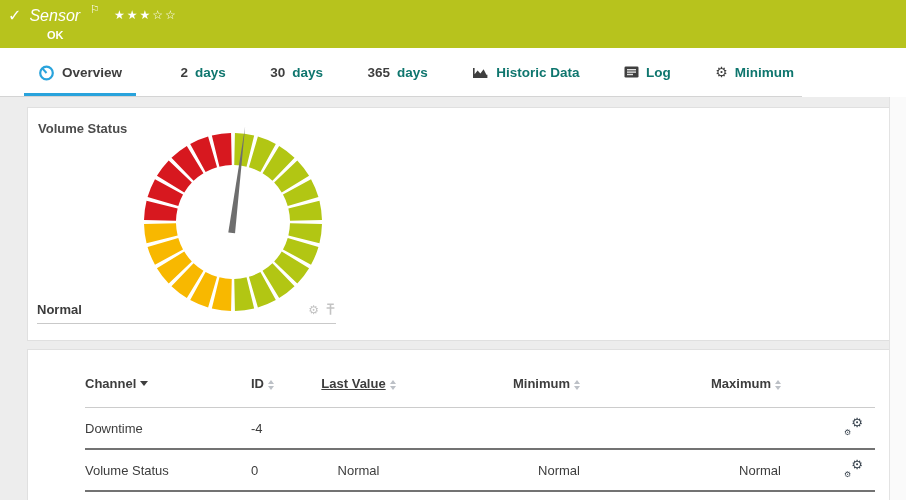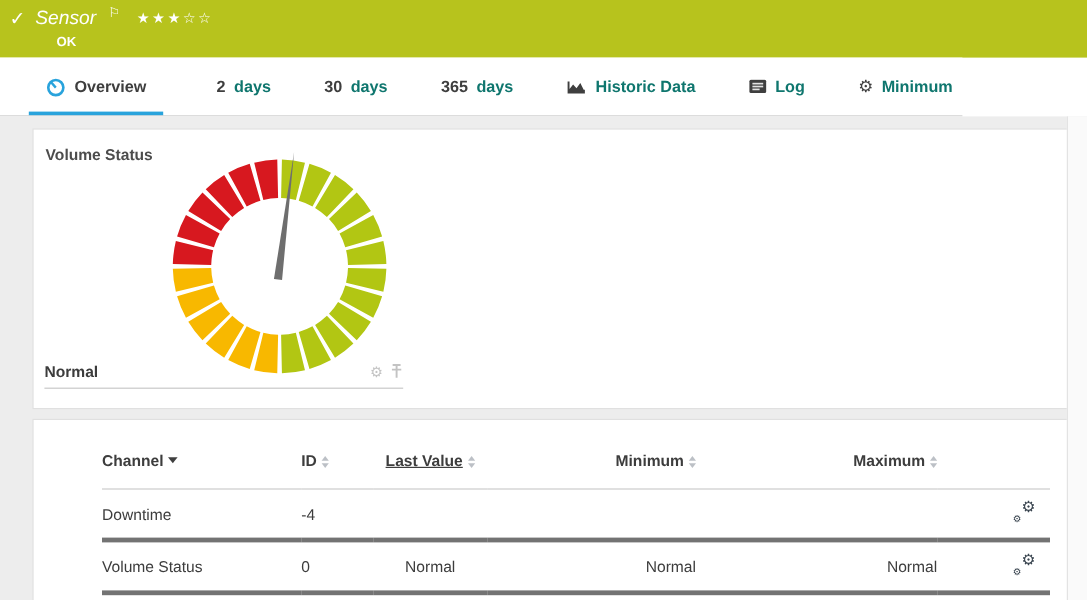--- a/index.html
+++ b/index.html
@@ -57,21 +57,21 @@
   .channels col.c-id{width:60px;}
   .channels col.c-last{width:95px;}
   .channels col.c-min{width:174px;}
   .channels col.c-max{width:201px;}
   .channels th{
     font-weight:bold;text-align:left;vertical-align:middle;
     padding:26px 0 16px 0;border-bottom:1px solid #cccccc;line-height:15px;
   }
   .channels th.center{text-align:center;text-decoration:underline;}
   .channels th.right{text-align:right;}
-  .channels td{padding:10px 0;border-bottom:4px solid #737373;vertical-align:middle;}
+  .channels td{padding:10px 0;border-bottom:2px solid #737373;vertical-align:middle;}
   .channels td.center{text-align:center;}
   .channels td.right{text-align:right;}
   .channels td.gearcell{text-align:right;padding-right:12px;}
   .th-inner{display:inline-flex;align-items:center;gap:4px;cursor:pointer;}
   .th-wrap{display:inline;cursor:pointer;}
   .tri-desc{display:inline-block;width:0;height:0;border-left:4px solid transparent;border-right:4px solid transparent;border-top:5px solid #3f3f3f;}
   .sort-both{display:inline-flex;flex-direction:column;gap:2px;vertical-align:middle;margin-left:4px;}
   .sort-both i{display:block;width:0;height:0;border-left:3.5px solid transparent;border-right:3.5px solid transparent;}
   .sort-both i.up{border-bottom:4px solid #bcc0c6;}
   .sort-both i.down{border-top:4px solid #bcc0c6;}

